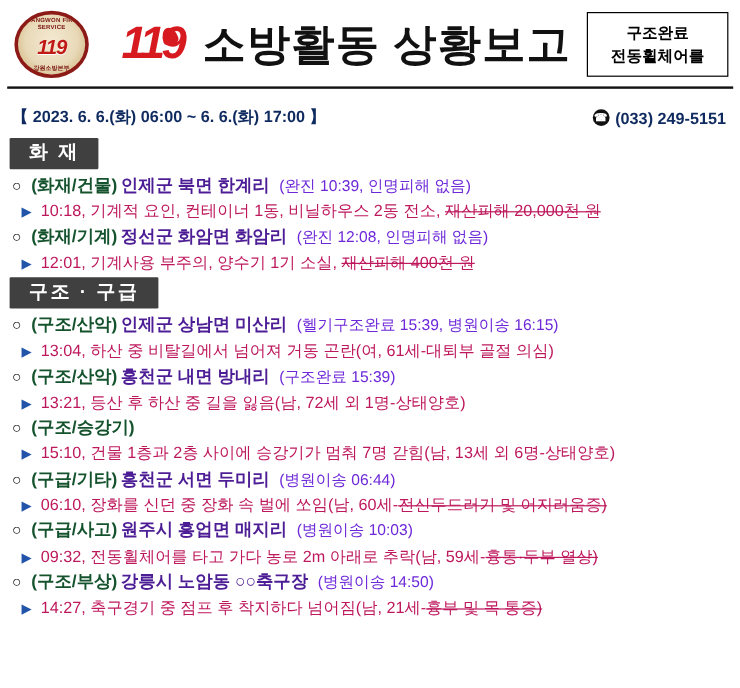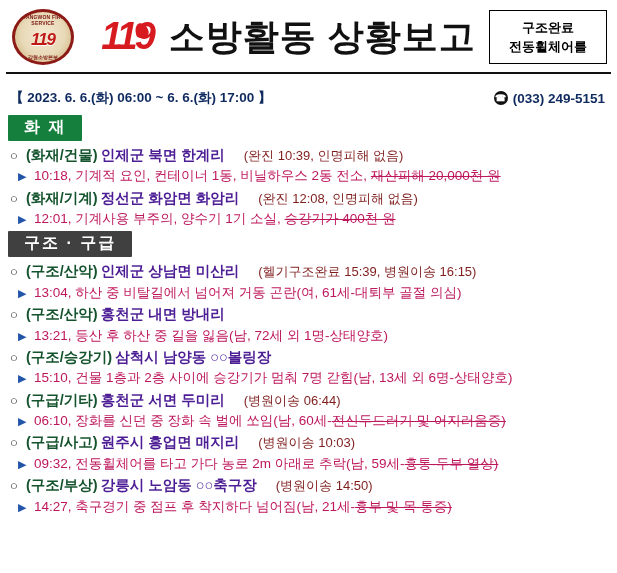--- a/index.html
+++ b/index.html
@@ -132,21 +132,21 @@
     background: #111;
     color: #fff;
     font-size: 9px;
     line-height: 14px;
     text-align: center;
   }
 
   
   .section-head {
     display: inline-block;
-    background: #15803d;
+    background: #404040;
     color: #ffffff;
     font-size: 16px;
     font-weight: bold;
     padding: 2px 16px 3px 16px;
     margin: 2px 0 3px 8px;
     letter-spacing: 2px;
     border-radius: 1px;
   }
   .section-head.gray { background: #404040; }
 
@@ -168,22 +168,22 @@
   .cat {
     font-weight: bold;
     color: #14532d;
   }
   .place {
     font-weight: bold;
     color: #4c1d95;
     margin-left: 3px;
   }
   .paren {
-    color: #7f1d1d;
-    margin-left: 19px;
+    color: #6d28d9;
+    margin-left: 8px;
     font-size: 13px;
   }
   .entry-sub {
     display: flex;
     align-items: baseline;
     font-size: 13.5px;
     color: #111;
     line-height: 1.5;
     padding-left: 8px;
     white-space: nowrap;
@@ -244,46 +244,46 @@
           <span class="sub-text">10:18, 기계적 요인, 컨테이너 1동, 비닐하우스 2동 전소, <span class="strike">재산피해 20,000천 원</span></span>
         </div>
         <div class="entry-main">
           <span class="bullet-o">○</span>
           <span class="cat">(화재/기계)</span>
           <span class="place">정선군 화암면 화암리</span>
           <span class="paren">(완진 12:08, 인명피해 없음)</span>
         </div>
         <div class="entry-sub">
           <span class="bullet-tri">▶</span>
-          <span class="sub-text">12:01, 기계사용 부주의, 양수기 1기 소실, <span class="strike">승강기가 400천 원</span></span>
+          <span class="sub-text">12:01, 기계사용 부주의, 양수기 1기 소실, <span class="strike">재산피해 400천 원</span></span>
         </div>
       </div><div class="section-head gray">구조 · 구급</div><div class="entries">
         <div class="entry-main">
           <span class="bullet-o">○</span>
           <span class="cat">(구조/산악)</span>
           <span class="place">인제군 상남면 미산리</span>
           <span class="paren">(헬기구조완료 15:39, 병원이송 16:15)</span>
         </div>
         <div class="entry-sub">
           <span class="bullet-tri">▶</span>
           <span class="sub-text">13:04, 하산 중 비탈길에서 넘어져 거동 곤란(여, 61세-대퇴부 골절 의심)</span>
         </div>
         <div class="entry-main">
           <span class="bullet-o">○</span>
           <span class="cat">(구조/산악)</span>
           <span class="place">홍천군 내면 방내리</span>
+          <span class="paren">(구조완료 15:39)</span>
         </div>
         <div class="entry-sub">
           <span class="bullet-tri">▶</span>
           <span class="sub-text">13:21, 등산 후 하산 중 길을 잃음(남, 72세 외 1명-상태양호)</span>
         </div>
         <div class="entry-main">
           <span class="bullet-o">○</span>
           <span class="cat">(구조/승강기)</span>
-          <span class="place">삼척시 남양동 ○○볼링장</span>
         </div>
         <div class="entry-sub">
           <span class="bullet-tri">▶</span>
           <span class="sub-text">15:10, 건물 1층과 2층 사이에 승강기가 멈춰 7명 갇힘(남, 13세 외 6명-상태양호)</span>
         </div>
         <div class="entry-main">
           <span class="bullet-o">○</span>
           <span class="cat">(구급/기타)</span>
           <span class="place">홍천군 서면 두미리</span>
           <span class="paren">(병원이송 06:44)</span>

